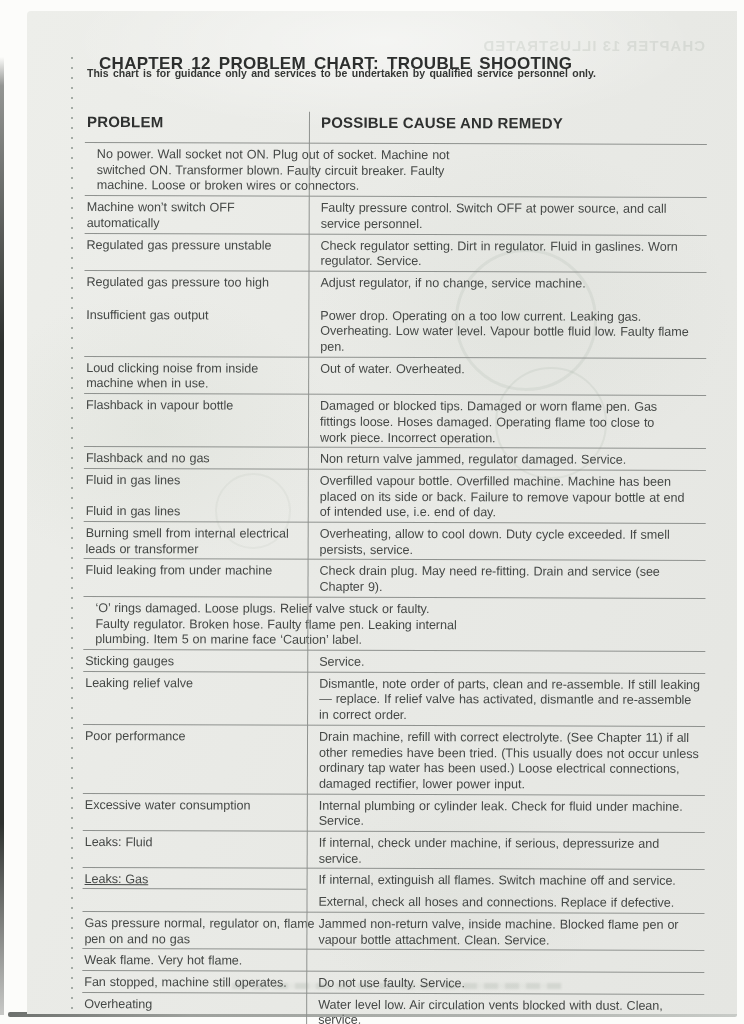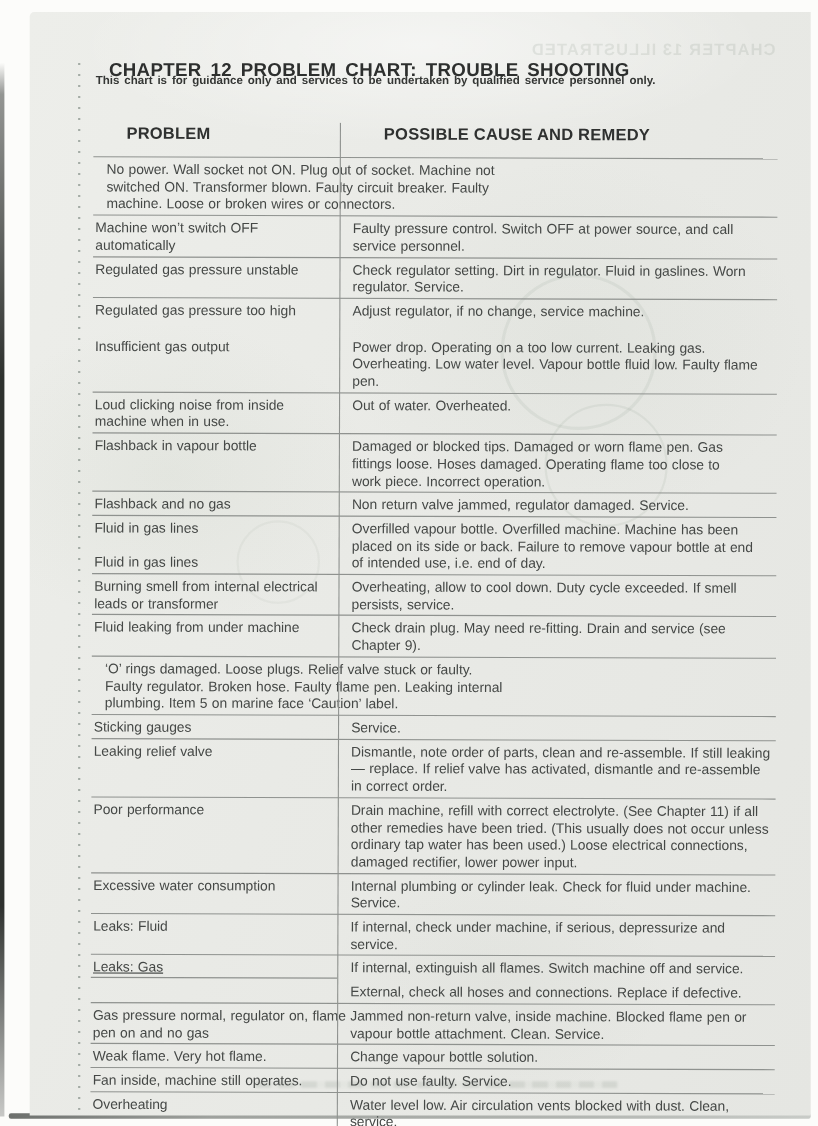--- a/index.html
+++ b/index.html
@@ -63,21 +63,21 @@
   }
   .chart{
     position:absolute;left:58px;top:100px;width:622px;
     transform:rotate(.18deg);transform-origin:0 0;
   }
   .thead{
     display:flex;height:32px;box-sizing:border-box;
     border-bottom:1px solid #8f928f;
   }
   .th{font-size:15px;font-weight:bold;color:#2f3130;letter-spacing:.2px;padding-top:2px;}
-  .th-problem{width:224px;box-sizing:border-box;padding-left:2px;margin-left:28px;}
+  .th-problem{width:224px;box-sizing:border-box;padding-left:2px;}
   .th-remedy{flex:1;padding-left:12px;}
   .vline{
     position:absolute;left:224px;top:0;bottom:1px;width:1px;
     background:#8f928f;
   }
   .rows{position:relative;}
   .row{display:flex;padding:2px 0 1px;}
   .row.div-full{border-bottom:1px solid #8f928f;}
   .row.div-none{padding-bottom:13px;}
   .row.div-left .cell-problem{border-bottom:1px solid #8f928f;text-decoration:underline;}
@@ -215,24 +215,23 @@
     <div class="cell cell-remedy">External, check all hoses and connections. Replace if defective.</div>
   </div>
         <div class="row div-full">
     <div class="cell cell-problem">Gas pressure normal, regulator on, flame
 pen on and no gas</div>
     <div class="cell cell-remedy">Jammed non-return valve, inside machine. Blocked flame pen or
 vapour bottle attachment. Clean. Service.</div>
   </div>
         <div class="row div-full">
     <div class="cell cell-problem">Weak flame. Very hot flame.</div>
-    <div class="cell cell-remedy">Change vapour bottle solution.</div>
-  </div>
-        <div class="row div-full">
-    <div class="cell cell-problem">Fan inside, machine still operates.</div>
+  </div>
+        <div class="row div-full">
+    <div class="cell cell-problem">Fan stopped, machine still operates.</div>
     <div class="cell cell-remedy">Do not use faulty. Service.</div>
   </div>
         <div class="row div-full">
     <div class="cell cell-problem">Overheating</div>
     <div class="cell cell-remedy">Water level low. Air circulation vents blocked with dust. Clean,
 service.</div>
   </div>
       </div>
     <div class="vline"></div>
   </div>

